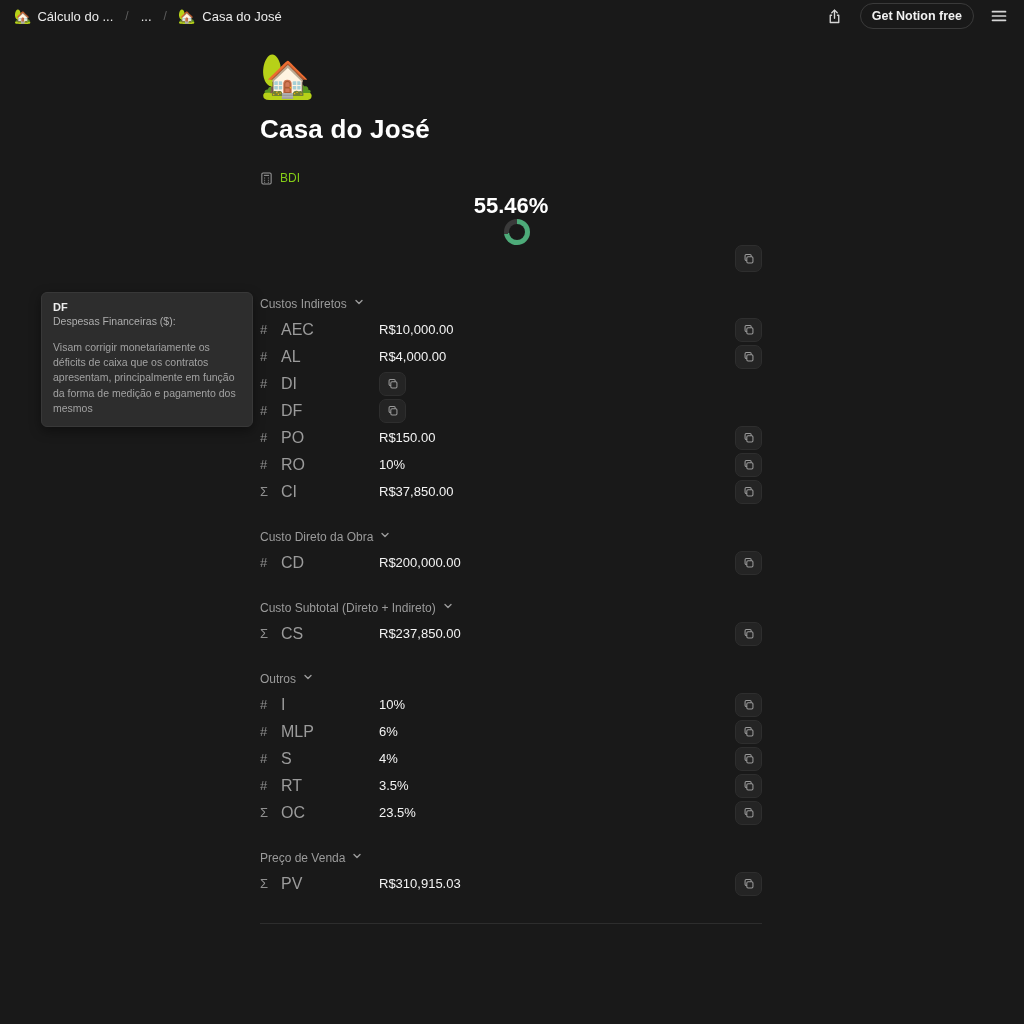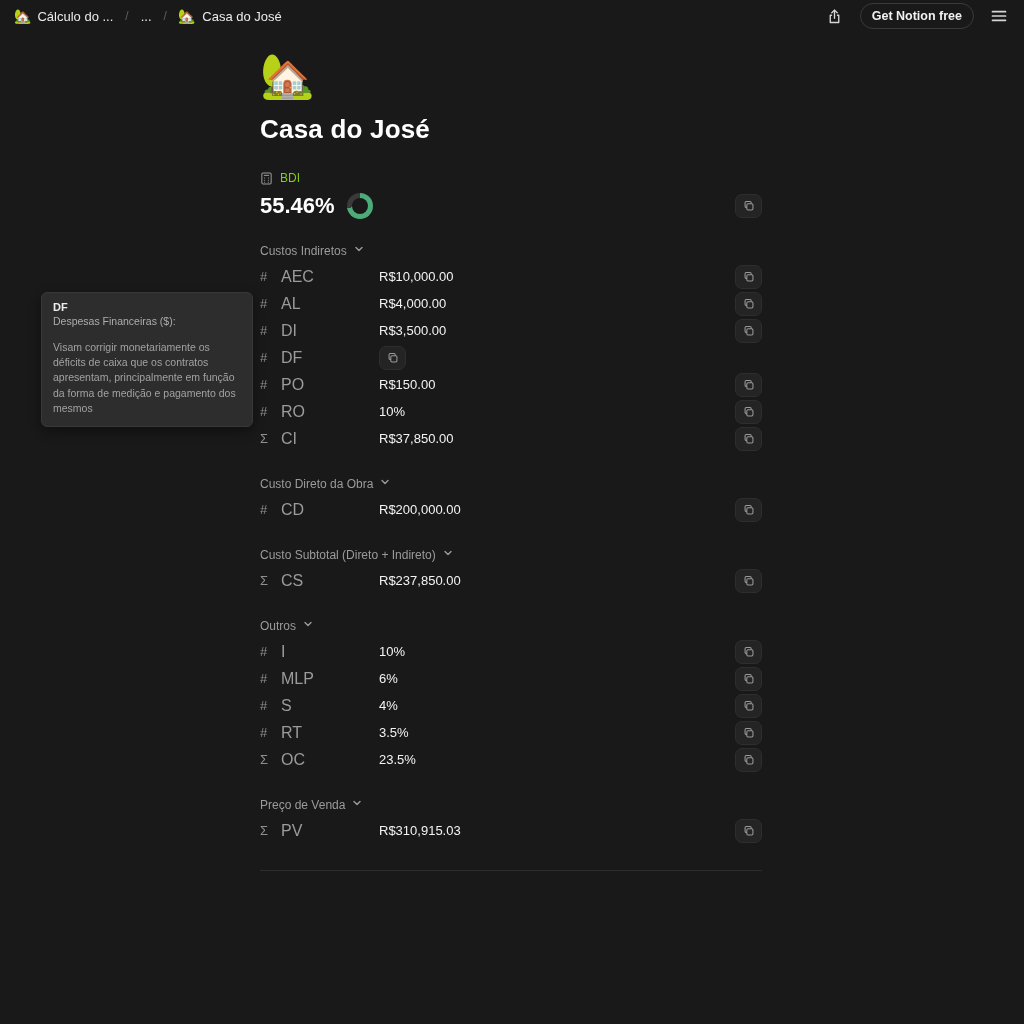--- a/index.html
+++ b/index.html
@@ -56,21 +56,21 @@
     margin-top: 16px;
     font-size: 26px;
     font-weight: 700;
     color: #ffffff;
     letter-spacing: 0.2px;
   }
 
   
   .bdi-block { margin-top: 26px; }
   .bdi-label-row { display: flex; align-items: center; gap: 7px; color: #84cc16; font-size: 12px; }
-  .bdi-value-row { margin-top: 8px; display: flex; align-items: center; }
+  .bdi-value-row { margin-top: 8px; display: flex; align-items: center; flex-direction: column; }
   .bdi-value { font-size: 22px; font-weight: 700; color: #ffffff; }
   .ring { width: 26px; height: 26px; border-radius: 50%; margin-left: 12px; position: relative; }
   .ring-hole { position: absolute; inset: 5px; border-radius: 50%; background: #191919; }
   .bdi-copy { margin-left: auto; }
 
   
   .section { margin-top: 25px; }
   .sec-header {
     display: flex; gap: 7px;
     color: #9b9b9b; font-size: 12px; cursor: pointer;
@@ -220,21 +220,20 @@
           <rect x="5.5" y="5.5" width="7" height="7" rx="1.4"></rect>
           <path d="M10.5 5.5 V4.2 a1.4 1.4 0 0 0 -1.4 -1.4 H4.9 a1.4 1.4 0 0 0 -1.4 1.4 v4.2 a1.4 1.4 0 0 0 1.4 1.4 H5.5"></path>
         </svg>
       </span>
     </button>
   </div>
 
   <div class="row">
     <span class="row-icon">#</span>
     <span class="row-label">DI</span>
-    <span class="row-value">R$3,500.00</span>
     <button class="copy-btn">
       <span>
         <svg width="14" height="14" viewBox="0 0 16 16" fill="none" stroke="#9a9a9a" stroke-width="1.2">
           <rect x="5.5" y="5.5" width="7" height="7" rx="1.4"></rect>
           <path d="M10.5 5.5 V4.2 a1.4 1.4 0 0 0 -1.4 -1.4 H4.9 a1.4 1.4 0 0 0 -1.4 1.4 v4.2 a1.4 1.4 0 0 0 1.4 1.4 H5.5"></path>
         </svg>
       </span>
     </button>
   </div>
 

